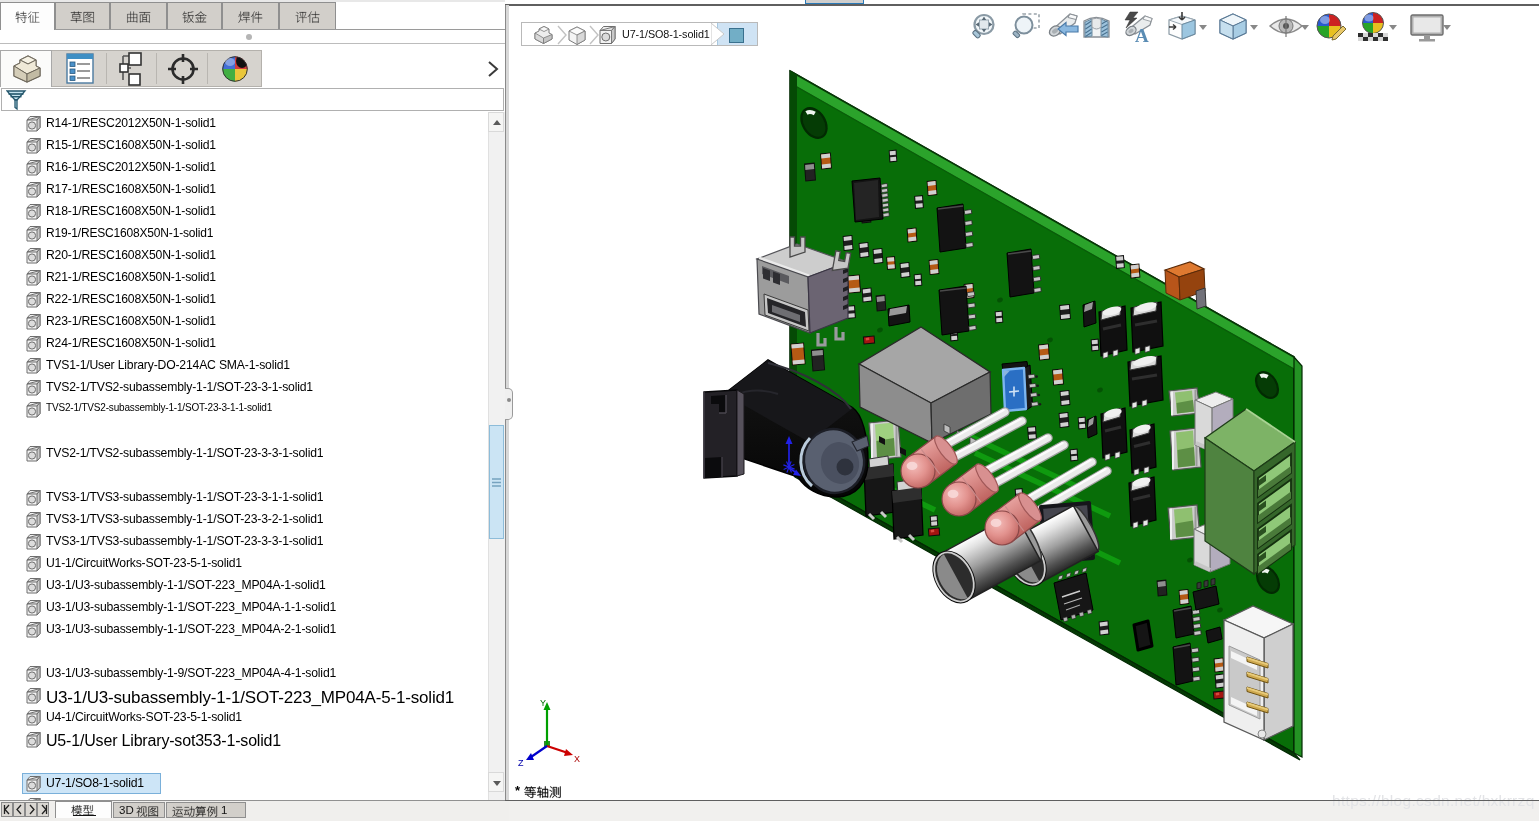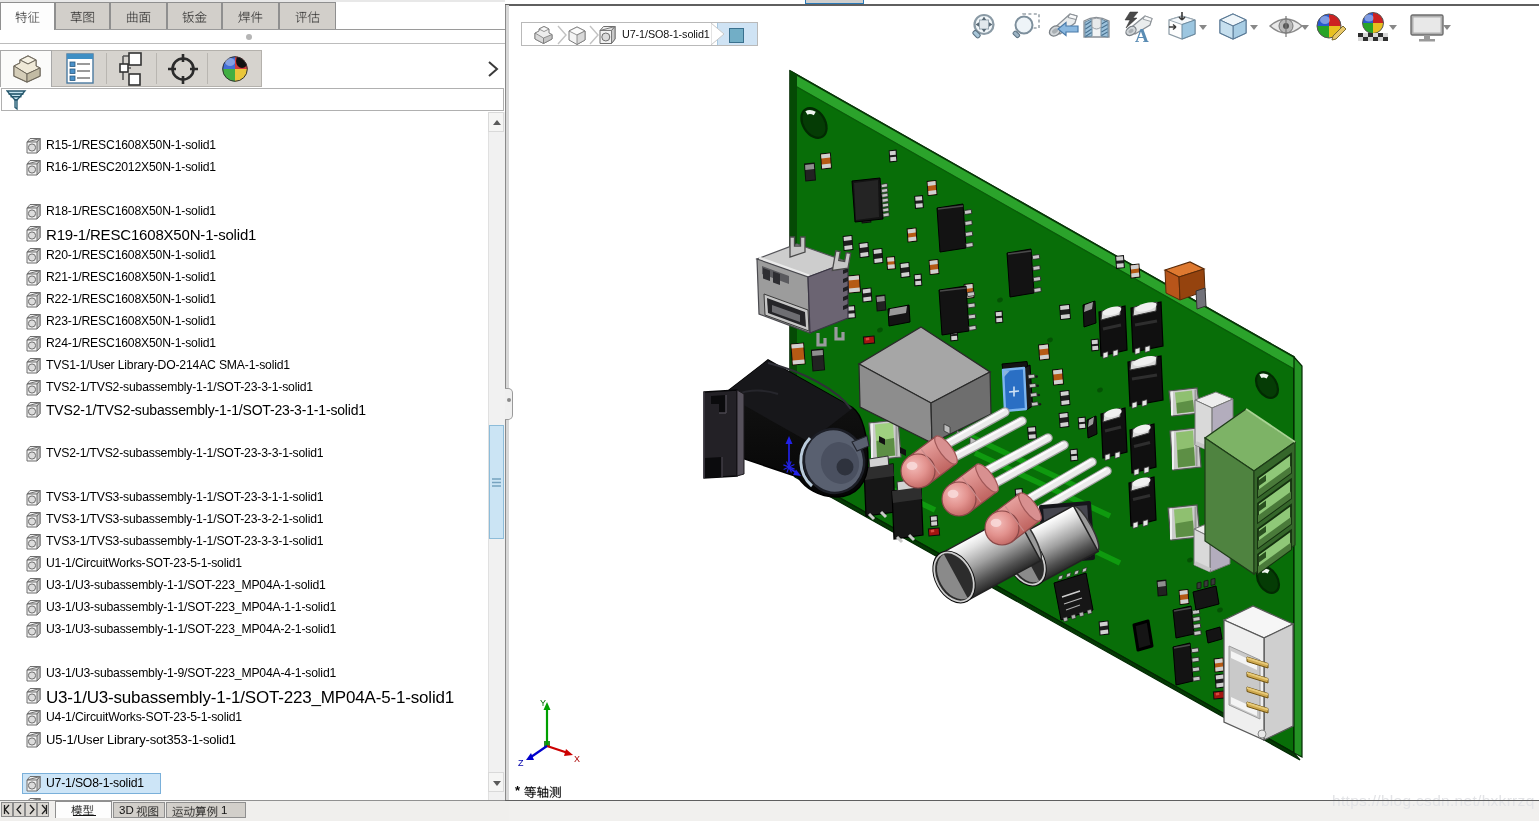--- a/index.html
+++ b/index.html
@@ -118,55 +118,73 @@
     </svg>
     <div class="abs" style="left:1px;top:88px;width:503px;height:23px;background:#fff;border:1px solid #b0b0b0"></div>
     <svg class="abs" style="left:6px;top:90px" width="22" height="22">
 <polygon points="1,1 19,1 11,10 9,10" fill="#c6e4f0" stroke="#23566c" stroke-width="1.3"></polygon>
 <rect x="2.5" y="3.2" width="15" height="1.6" fill="#23566c"></rect>
       <rect x="4.5" y="6" width="11" height="1.4" fill="#23566c"></rect>
 <polygon points="9,10 11,10 11,19 9,17.5" fill="#c6e4f0" stroke="#23566c" stroke-width="1.3"></polygon>
 </svg>
   </div>
 <div class="abs" style="left:0;top:112px;width:488px;height:688px;overflow:hidden;background:#fff">
+    <div class="abs" style="left:0;top:1px;width:488px;height:22px">
+      <svg width="17" height="18" viewBox="0 0 17 18" style="position:absolute;left:25px;top:2px">
+<polygon points="2,5 5,1.5 15,1.5 15,12.5 12,16 2,16" fill="#f2f2f2" stroke="#6e6e6e" stroke-width="1"></polygon>
+<polygon points="2,5 12,5 15,1.5" fill="#e2e2e2" stroke="#6e6e6e" stroke-width="1"></polygon>
+<polygon points="12,5 12,16 15,12.5 15,1.5" fill="#c9c9c9" stroke="#6e6e6e" stroke-width="1"></polygon>
+<circle cx="7" cy="10.5" r="3.6" fill="#dcdcdc" stroke="#6e6e6e" stroke-width="1"></circle>
+</svg>
+      <div class="abs" style="left:46px;top:3px;font-size:12.2px;letter-spacing:-0.18px;color:#000;white-space:nowrap">R14-1/RESC2012X50N-1-solid1</div>
+    </div>
     <div class="abs" style="left:0;top:23px;width:488px;height:22px">
       <svg width="17" height="18" viewBox="0 0 17 18" style="position:absolute;left:25px;top:2px">
 <polygon points="2,5 5,1.5 15,1.5 15,12.5 12,16 2,16" fill="#f2f2f2" stroke="#6e6e6e" stroke-width="1"></polygon>
 <polygon points="2,5 12,5 15,1.5" fill="#e2e2e2" stroke="#6e6e6e" stroke-width="1"></polygon>
 <polygon points="12,5 12,16 15,12.5 15,1.5" fill="#c9c9c9" stroke="#6e6e6e" stroke-width="1"></polygon>
 <circle cx="7" cy="10.5" r="3.6" fill="#dcdcdc" stroke="#6e6e6e" stroke-width="1"></circle>
 </svg>
       <div class="abs" style="left:46px;top:3px;font-size:12.2px;letter-spacing:-0.18px;color:#000;white-space:nowrap">R15-1/RESC1608X50N-1-solid1</div>
     </div>
     <div class="abs" style="left:0;top:45px;width:444px;height:22px">
       <svg width="17" height="18" viewBox="0 0 17 18" style="position:absolute;left:25px;top:2px">
 <polygon points="2,5 5,1.5 15,1.5 15,12.5 12,16 2,16" fill="#f2f2f2" stroke="#6e6e6e" stroke-width="1"></polygon>
 <polygon points="2,5 12,5 15,1.5" fill="#e2e2e2" stroke="#6e6e6e" stroke-width="1"></polygon>
 <polygon points="12,5 12,16 15,12.5 15,1.5" fill="#c9c9c9" stroke="#6e6e6e" stroke-width="1"></polygon>
 <circle cx="7" cy="10.5" r="3.6" fill="#dcdcdc" stroke="#6e6e6e" stroke-width="1"></circle>
 </svg>
       <div class="abs" style="left:46px;top:3px;font-size:12.2px;letter-spacing:-0.18px;color:#000;white-space:nowrap">R16-1/RESC2012X50N-1-solid1</div>
     </div>
+    <div class="abs" style="left:0;top:67px;width:488px;height:22px">
+      <svg width="17" height="18" viewBox="0 0 17 18" style="position:absolute;left:25px;top:2px">
+<polygon points="2,5 5,1.5 15,1.5 15,12.5 12,16 2,16" fill="#f2f2f2" stroke="#6e6e6e" stroke-width="1"></polygon>
+<polygon points="2,5 12,5 15,1.5" fill="#e2e2e2" stroke="#6e6e6e" stroke-width="1"></polygon>
+<polygon points="12,5 12,16 15,12.5 15,1.5" fill="#c9c9c9" stroke="#6e6e6e" stroke-width="1"></polygon>
+<circle cx="7" cy="10.5" r="3.6" fill="#dcdcdc" stroke="#6e6e6e" stroke-width="1"></circle>
+</svg>
+      <div class="abs" style="left:46px;top:3px;font-size:12.2px;letter-spacing:-0.18px;color:#000;white-space:nowrap">R17-1/RESC1608X50N-1-solid1</div>
+    </div>
     <div class="abs" style="left:0;top:89px;width:488px;height:22px">
       <svg width="17" height="18" viewBox="0 0 17 18" style="position:absolute;left:25px;top:2px">
 <polygon points="2,5 5,1.5 15,1.5 15,12.5 12,16 2,16" fill="#f2f2f2" stroke="#6e6e6e" stroke-width="1"></polygon>
 <polygon points="2,5 12,5 15,1.5" fill="#e2e2e2" stroke="#6e6e6e" stroke-width="1"></polygon>
 <polygon points="12,5 12,16 15,12.5 15,1.5" fill="#c9c9c9" stroke="#6e6e6e" stroke-width="1"></polygon>
 <circle cx="7" cy="10.5" r="3.6" fill="#dcdcdc" stroke="#6e6e6e" stroke-width="1"></circle>
 </svg>
       <div class="abs" style="left:46px;top:3px;font-size:12.2px;letter-spacing:-0.18px;color:#000;white-space:nowrap">R18-1/RESC1608X50N-1-solid1</div>
     </div>
     <div class="abs" style="left:0;top:111px;width:488px;height:22px">
       <svg width="17" height="18" viewBox="0 0 17 18" style="position:absolute;left:25px;top:2px">
 <polygon points="2,5 5,1.5 15,1.5 15,12.5 12,16 2,16" fill="#f2f2f2" stroke="#6e6e6e" stroke-width="1"></polygon>
 <polygon points="2,5 12,5 15,1.5" fill="#e2e2e2" stroke="#6e6e6e" stroke-width="1"></polygon>
 <polygon points="12,5 12,16 15,12.5 15,1.5" fill="#c9c9c9" stroke="#6e6e6e" stroke-width="1"></polygon>
 <circle cx="7" cy="10.5" r="3.6" fill="#dcdcdc" stroke="#6e6e6e" stroke-width="1"></circle>
 </svg>
-      <div class="abs" style="left:46px;top:3px;font-size:15px;letter-spacing:-0.18px;color:#000;white-space:nowrap">R19-1/RESC1608X50N-1-solid1</div>
+      <div class="abs" style="left:46px;top:3px;font-size:12px;letter-spacing:-0.18px;color:#000;white-space:nowrap">R19-1/RESC1608X50N-1-solid1</div>
     </div>
     <div class="abs" style="left:0;top:133px;width:488px;height:22px">
       <svg width="17" height="18" viewBox="0 0 17 18" style="position:absolute;left:25px;top:2px">
 <polygon points="2,5 5,1.5 15,1.5 15,12.5 12,16 2,16" fill="#f2f2f2" stroke="#6e6e6e" stroke-width="1"></polygon>
 <polygon points="2,5 12,5 15,1.5" fill="#e2e2e2" stroke="#6e6e6e" stroke-width="1"></polygon>
 <polygon points="12,5 12,16 15,12.5 15,1.5" fill="#c9c9c9" stroke="#6e6e6e" stroke-width="1"></polygon>
 <circle cx="7" cy="10.5" r="3.6" fill="#dcdcdc" stroke="#6e6e6e" stroke-width="1"></circle>
 </svg>
       <div class="abs" style="left:46px;top:3px;font-size:12.2px;letter-spacing:-0.18px;color:#000;white-space:nowrap">R20-1/RESC1608X50N-1-solid1</div>
     </div>
@@ -224,21 +242,21 @@
 </svg>
       <div class="abs" style="left:46px;top:3px;font-size:12.2px;letter-spacing:-0.18px;color:#000;white-space:nowrap">TVS2-1/TVS2-subassembly-1-1/SOT-23-3-1-solid1</div>
     </div>
     <div class="abs" style="left:0;top:287px;width:488px;height:22px">
       <svg width="17" height="18" viewBox="0 0 17 18" style="position:absolute;left:25px;top:2px">
 <polygon points="2,5 5,1.5 15,1.5 15,12.5 12,16 2,16" fill="#f2f2f2" stroke="#6e6e6e" stroke-width="1"></polygon>
 <polygon points="2,5 12,5 15,1.5" fill="#e2e2e2" stroke="#6e6e6e" stroke-width="1"></polygon>
 <polygon points="12,5 12,16 15,12.5 15,1.5" fill="#c9c9c9" stroke="#6e6e6e" stroke-width="1"></polygon>
 <circle cx="7" cy="10.5" r="3.6" fill="#dcdcdc" stroke="#6e6e6e" stroke-width="1"></circle>
 </svg>
-      <div class="abs" style="left:46px;top:3px;font-size:14px;letter-spacing:-0.18px;color:#000;white-space:nowrap">TVS2-1/TVS2-subassembly-1-1/SOT-23-3-1-1-solid1</div>
+      <div class="abs" style="left:46px;top:3px;font-size:10px;letter-spacing:-0.18px;color:#000;white-space:nowrap">TVS2-1/TVS2-subassembly-1-1/SOT-23-3-1-1-solid1</div>
     </div>
     <div class="abs" style="left:0;top:331px;width:488px;height:22px">
       <svg width="17" height="18" viewBox="0 0 17 18" style="position:absolute;left:25px;top:2px">
 <polygon points="2,5 5,1.5 15,1.5 15,12.5 12,16 2,16" fill="#f2f2f2" stroke="#6e6e6e" stroke-width="1"></polygon>
 <polygon points="2,5 12,5 15,1.5" fill="#e2e2e2" stroke="#6e6e6e" stroke-width="1"></polygon>
 <polygon points="12,5 12,16 15,12.5 15,1.5" fill="#c9c9c9" stroke="#6e6e6e" stroke-width="1"></polygon>
 <circle cx="7" cy="10.5" r="3.6" fill="#dcdcdc" stroke="#6e6e6e" stroke-width="1"></circle>
 </svg>
       <div class="abs" style="left:46px;top:3px;font-size:12.2px;letter-spacing:-0.18px;color:#000;white-space:nowrap">TVS2-1/TVS2-subassembly-1-1/SOT-23-3-3-1-solid1</div>
     </div>
@@ -332,21 +350,21 @@
 </svg>
       <div class="abs" style="left:46px;top:3px;font-size:12.2px;letter-spacing:-0.18px;color:#000;white-space:nowrap">U4-1/CircuitWorks-SOT-23-5-1-solid1</div>
     </div>
     <div class="abs" style="left:0;top:617px;width:488px;height:22px">
       <svg width="17" height="18" viewBox="0 0 17 18" style="position:absolute;left:25px;top:2px">
 <polygon points="2,5 5,1.5 15,1.5 15,12.5 12,16 2,16" fill="#f2f2f2" stroke="#6e6e6e" stroke-width="1"></polygon>
 <polygon points="2,5 12,5 15,1.5" fill="#e2e2e2" stroke="#6e6e6e" stroke-width="1"></polygon>
 <polygon points="12,5 12,16 15,12.5 15,1.5" fill="#c9c9c9" stroke="#6e6e6e" stroke-width="1"></polygon>
 <circle cx="7" cy="10.5" r="3.6" fill="#dcdcdc" stroke="#6e6e6e" stroke-width="1"></circle>
 </svg>
-      <div class="abs" style="left:46px;top:3px;font-size:13px;letter-spacing:-0.18px;color:#000;white-space:nowrap">U5-1/User Library-sot353-1-solid1</div>
+      <div class="abs" style="left:46px;top:3px;font-size:16px;letter-spacing:-0.18px;color:#000;white-space:nowrap">U5-1/User Library-sot353-1-solid1</div>
     </div>
     <div class="abs" style="left:0;top:661px;width:488px;height:22px">
       <div class="abs" style="left:22px;top:0px;width:139px;height:21px;background:#cde5f7;border:1px solid #7ab0da"></div>
       <svg width="17" height="18" viewBox="0 0 17 18" style="position:absolute;left:25px;top:2px">
 <polygon points="2,5 5,1.5 15,1.5 15,12.5 12,16 2,16" fill="#f2f2f2" stroke="#6e6e6e" stroke-width="1"></polygon>
 <polygon points="2,5 12,5 15,1.5" fill="#e2e2e2" stroke="#6e6e6e" stroke-width="1"></polygon>
 <polygon points="12,5 12,16 15,12.5 15,1.5" fill="#c9c9c9" stroke="#6e6e6e" stroke-width="1"></polygon>
 <circle cx="7" cy="10.5" r="3.6" fill="#dcdcdc" stroke="#6e6e6e" stroke-width="1"></circle>
 </svg>
       <div class="abs" style="left:46px;top:3px;font-size:12.2px;letter-spacing:-0.18px;color:#000;white-space:nowrap">U7-1/SO8-1-solid1</div>

